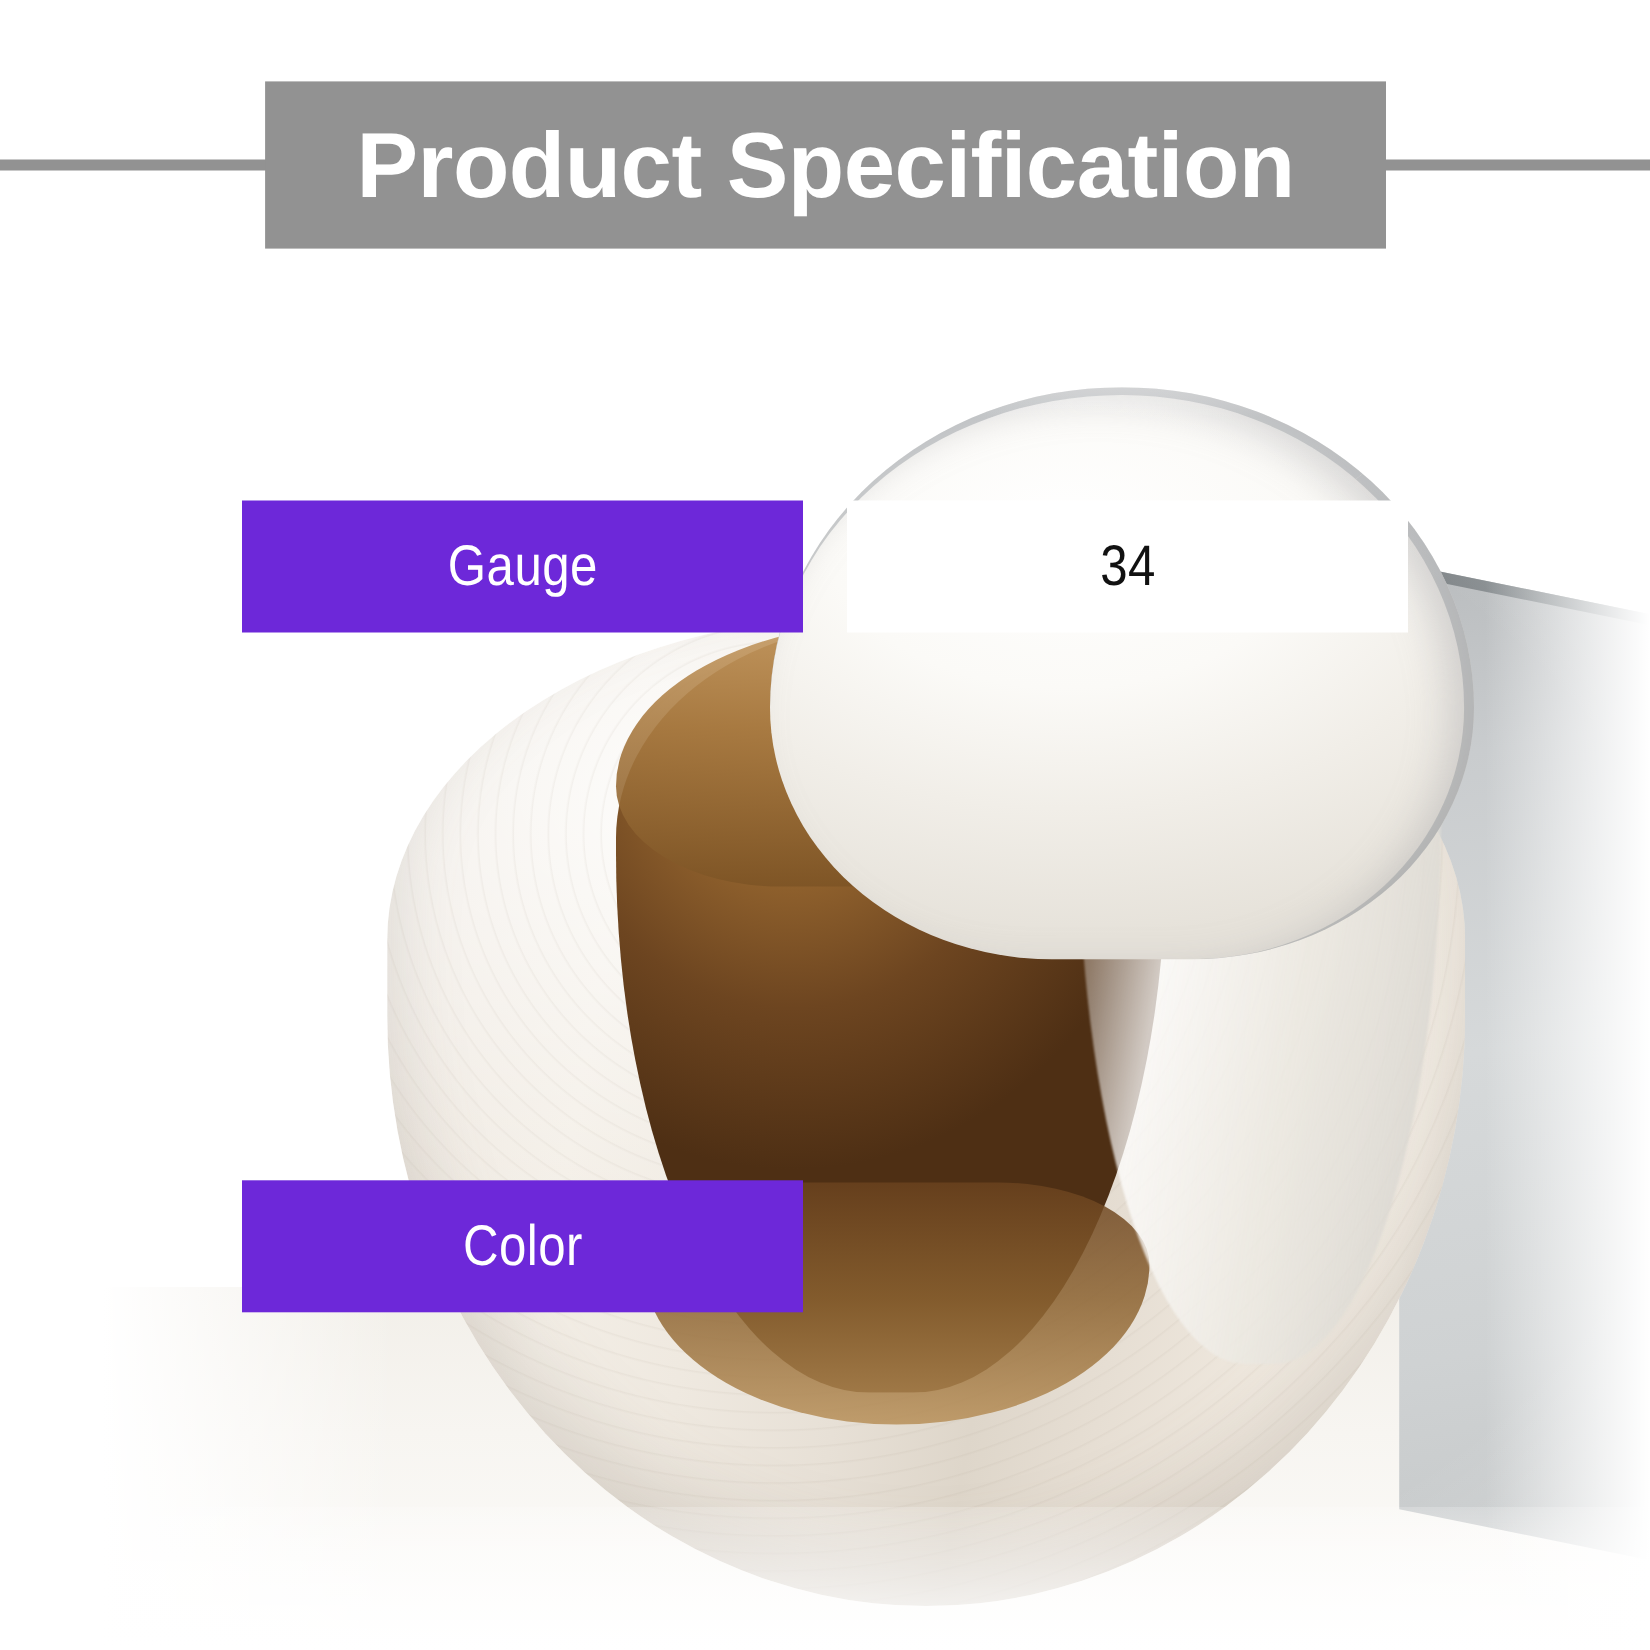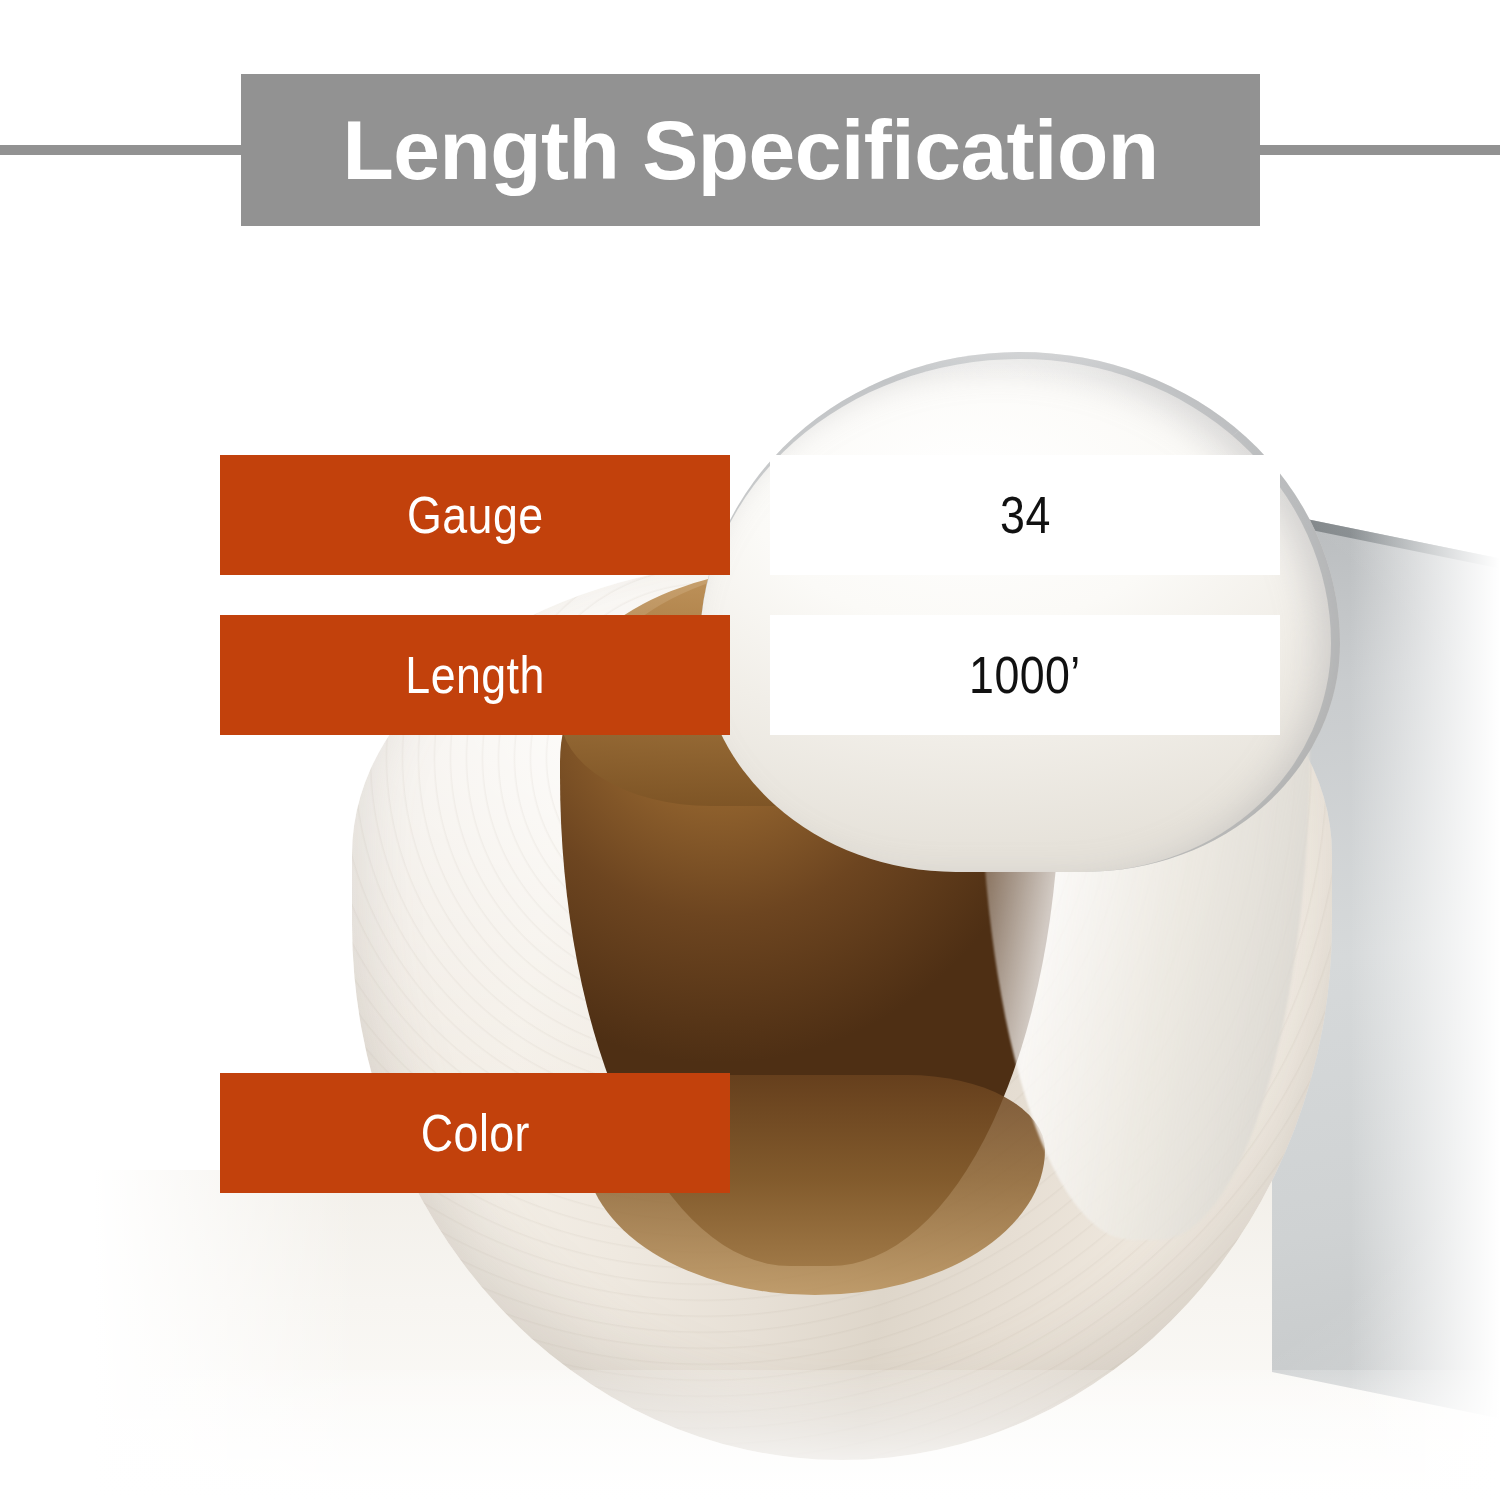--- a/index.html
+++ b/index.html
@@ -150,21 +150,21 @@
     line-height:1;
     white-space:nowrap;
     transform:scaleX(1.0);
   }
 
   
   #spec { position:absolute; left:0; top:0; width:1500px; height:1500px; }
   .spec-row { position:absolute; left:0; width:1500px; height:120px; }
   .spec-label {
     position:absolute; left:220px; top:0; width:510px; height:120px;
-    background:#c2410c;
+    background:#6d28d9;
     display:flex; align-items:center; justify-content:center;
   }
   .spec-label span {
     color:#ffffff;
     font-family:"Liberation Sans", sans-serif;
     font-weight:300;
     font-size:52px;
     letter-spacing:.5px;
     transform:scaleX(.86);
     white-space:nowrap;
@@ -203,43 +203,35 @@
   <div class="fade-left"></div>
   <div class="fade-top"></div>
   <div class="fade-bot"></div>
   <div class="fade-right"></div>
 </div>
 
 <div id="header">
   <div class="rule rule-left"></div>
   <div class="rule rule-right"></div>
   <div class="banner">
-    <div class="banner-title">Length Specification</div>
+    <div class="banner-title">Product Specification</div>
   </div>
 </div>
 
 <div id="spec">
 
   <div class="spec-row" style="top:455px">
     <div class="spec-label">
       <span>Gauge</span>
     </div>
     <div class="spec-value">
       <span>34</span>
     </div>
   </div>
 
-  <div class="spec-row" style="top:615px">
-    <div class="spec-label">
-      <span>Length</span>
-    </div>
-    <div class="spec-value">
-      <span>1000’</span>
-    </div>
-  </div>
 
 
   <div class="spec-row" style="top:935px">
   </div>
 
   <div class="spec-row" style="top:1073px">
     <div class="spec-label">
       <span>Color</span>
     </div>
   </div>

